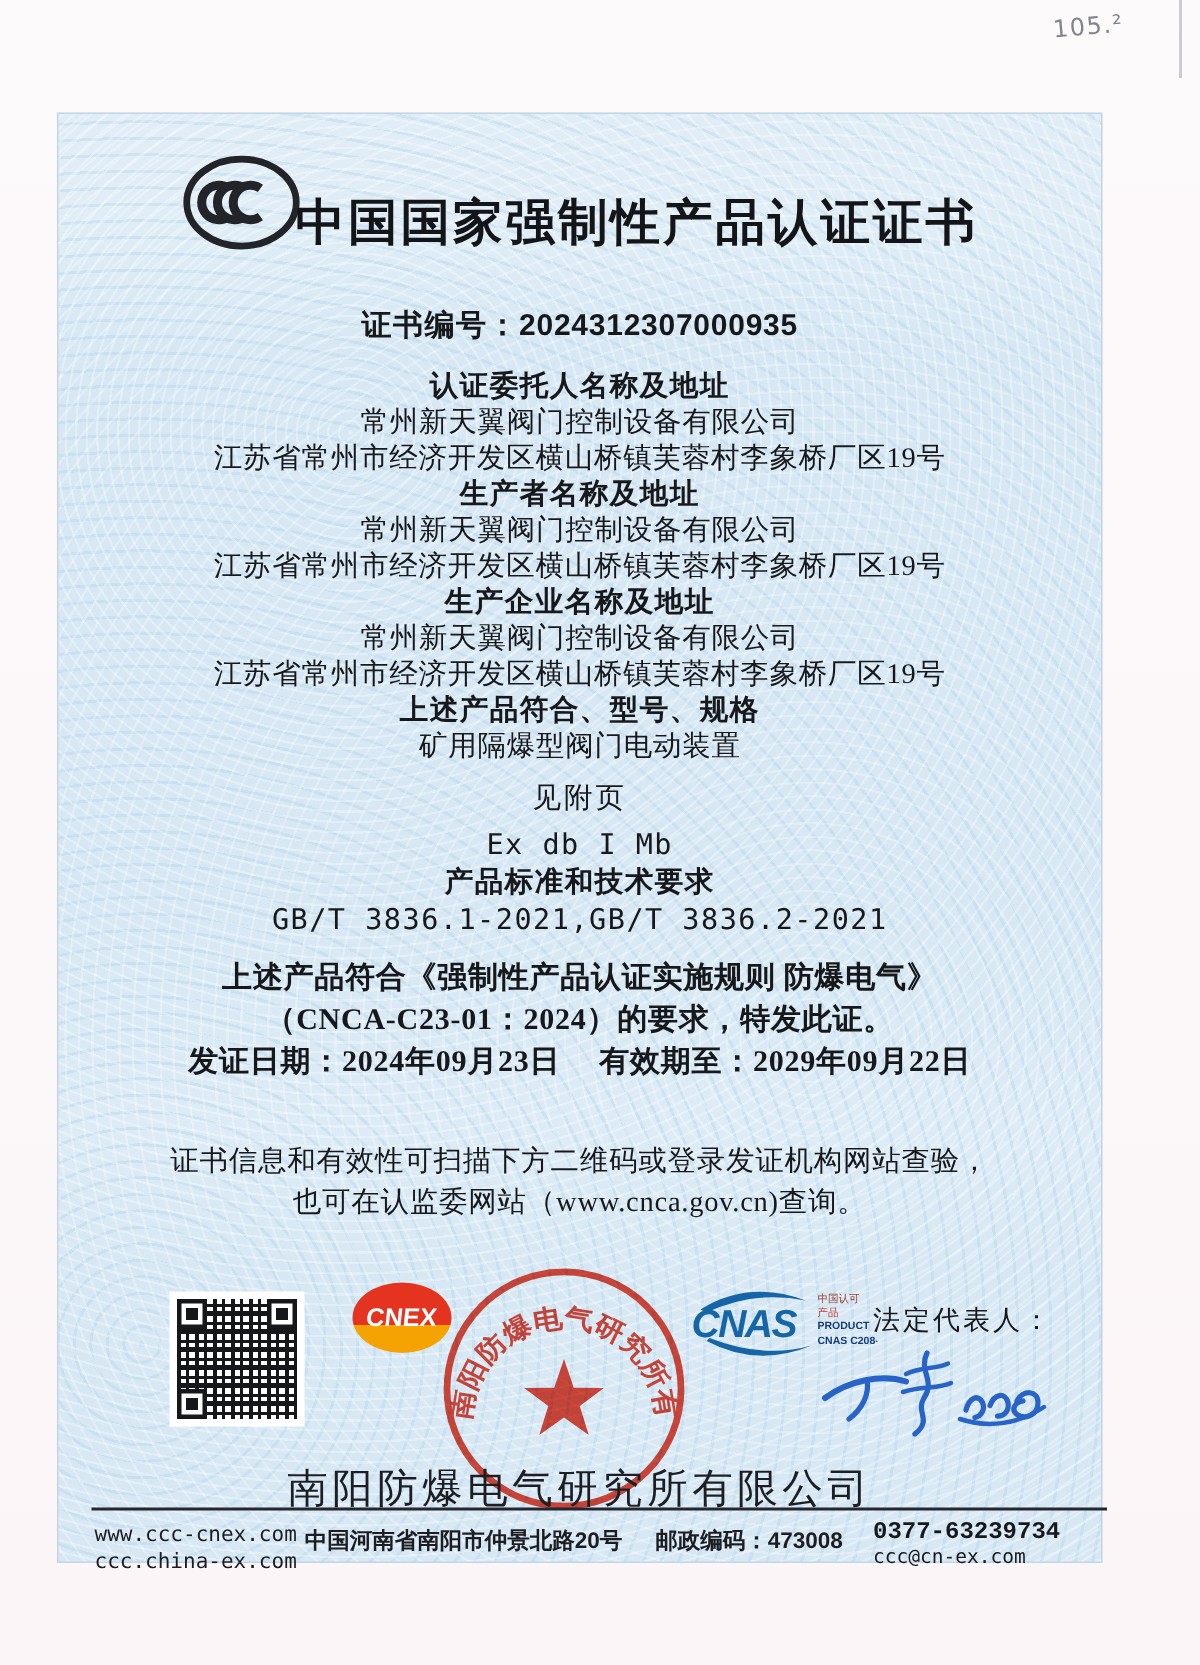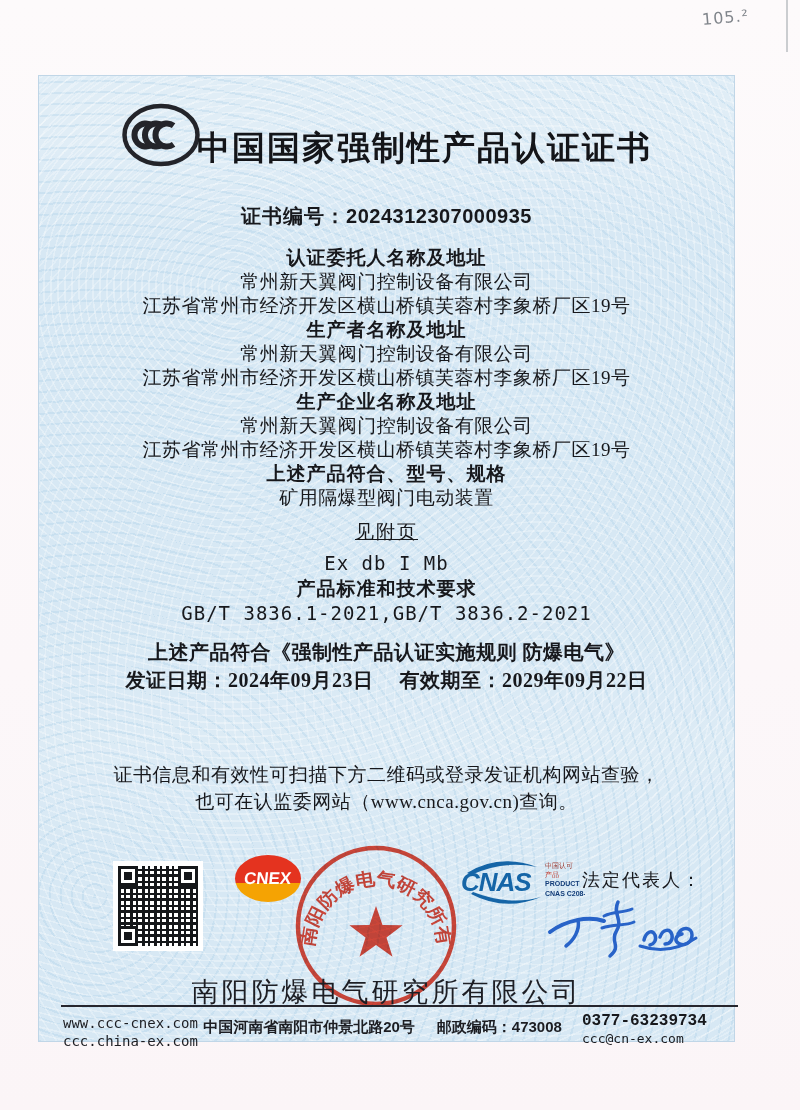--- a/index.html
+++ b/index.html
@@ -31,21 +31,21 @@
   
   .ccc-logo{left:82px;top:27px;width:80px;height:64px;}
   .cert-title{top:50px;font-size:33px;font-weight:700;letter-spacing:2px;padding-left:76px;
     font-family:"Liberation Sans",sans-serif;color:#141519;}
   .cert-no{top:127px;font-size:20px;font-weight:700;letter-spacing:1px;}
   .cert-no .num{font-family:"Liberation Sans",sans-serif;letter-spacing:.5px;}
   
   .sections{top:170px;line-height:24px;font-size:19px;}
   .sections .h{font-weight:700;letter-spacing:1px;}
   .sections .l{letter-spacing:.5px;}
-  .attach{top:443px;font-size:19px;letter-spacing:2px;text-decoration:underline;}
+  .attach{top:443px;font-size:19px;letter-spacing:2px;}
   .exblock{top:475px;line-height:25px;font-size:19px;}
   .exblock .mono{font-family:"DejaVu Sans Mono",monospace;font-size:19px;letter-spacing:1px;}
   .exblock .h{font-weight:700;letter-spacing:1px;}
   .statement{top:562px;line-height:28px;font-size:20px;font-weight:700;letter-spacing:.5px;}
   .dates span + span{margin-left:26px;}
   .verify{top:685px;line-height:27px;font-size:19px;letter-spacing:.5px;}
   
   .qr{left:74px;top:785px;width:90px;height:90px;background:#fff;padding:0;}
   .qr-mod{position:absolute;inset:5px;
     background:
@@ -114,20 +114,21 @@
   <div class="abs center attach">见附页</div>
 
   <div class="abs center exblock">
     <div class="mono">Ex db I Mb</div>
     <div class="h">产品标准和技术要求</div>
     <div class="mono">GB/T 3836.1-2021,GB/T 3836.2-2021</div>
   </div>
 
   <div class="abs center statement">
     <div>上述产品符合《强制性产品认证实施规则 防爆电气》</div>
+    <div>（CNCA-C23-01：2024）的要求，特发此证。</div>
     <div class="dates">
       <span>发证日期：2024年09月23日</span><span>有效期至：2029年09月22日</span>
     </div>
   </div>
 
   <div class="abs center verify">
     <div>证书信息和有效性可扫描下方二维码或登录发证机构网站查验，</div>
     <div>也可在认监委网站（www.cnca.gov.cn)查询。</div>
   </div>
 

